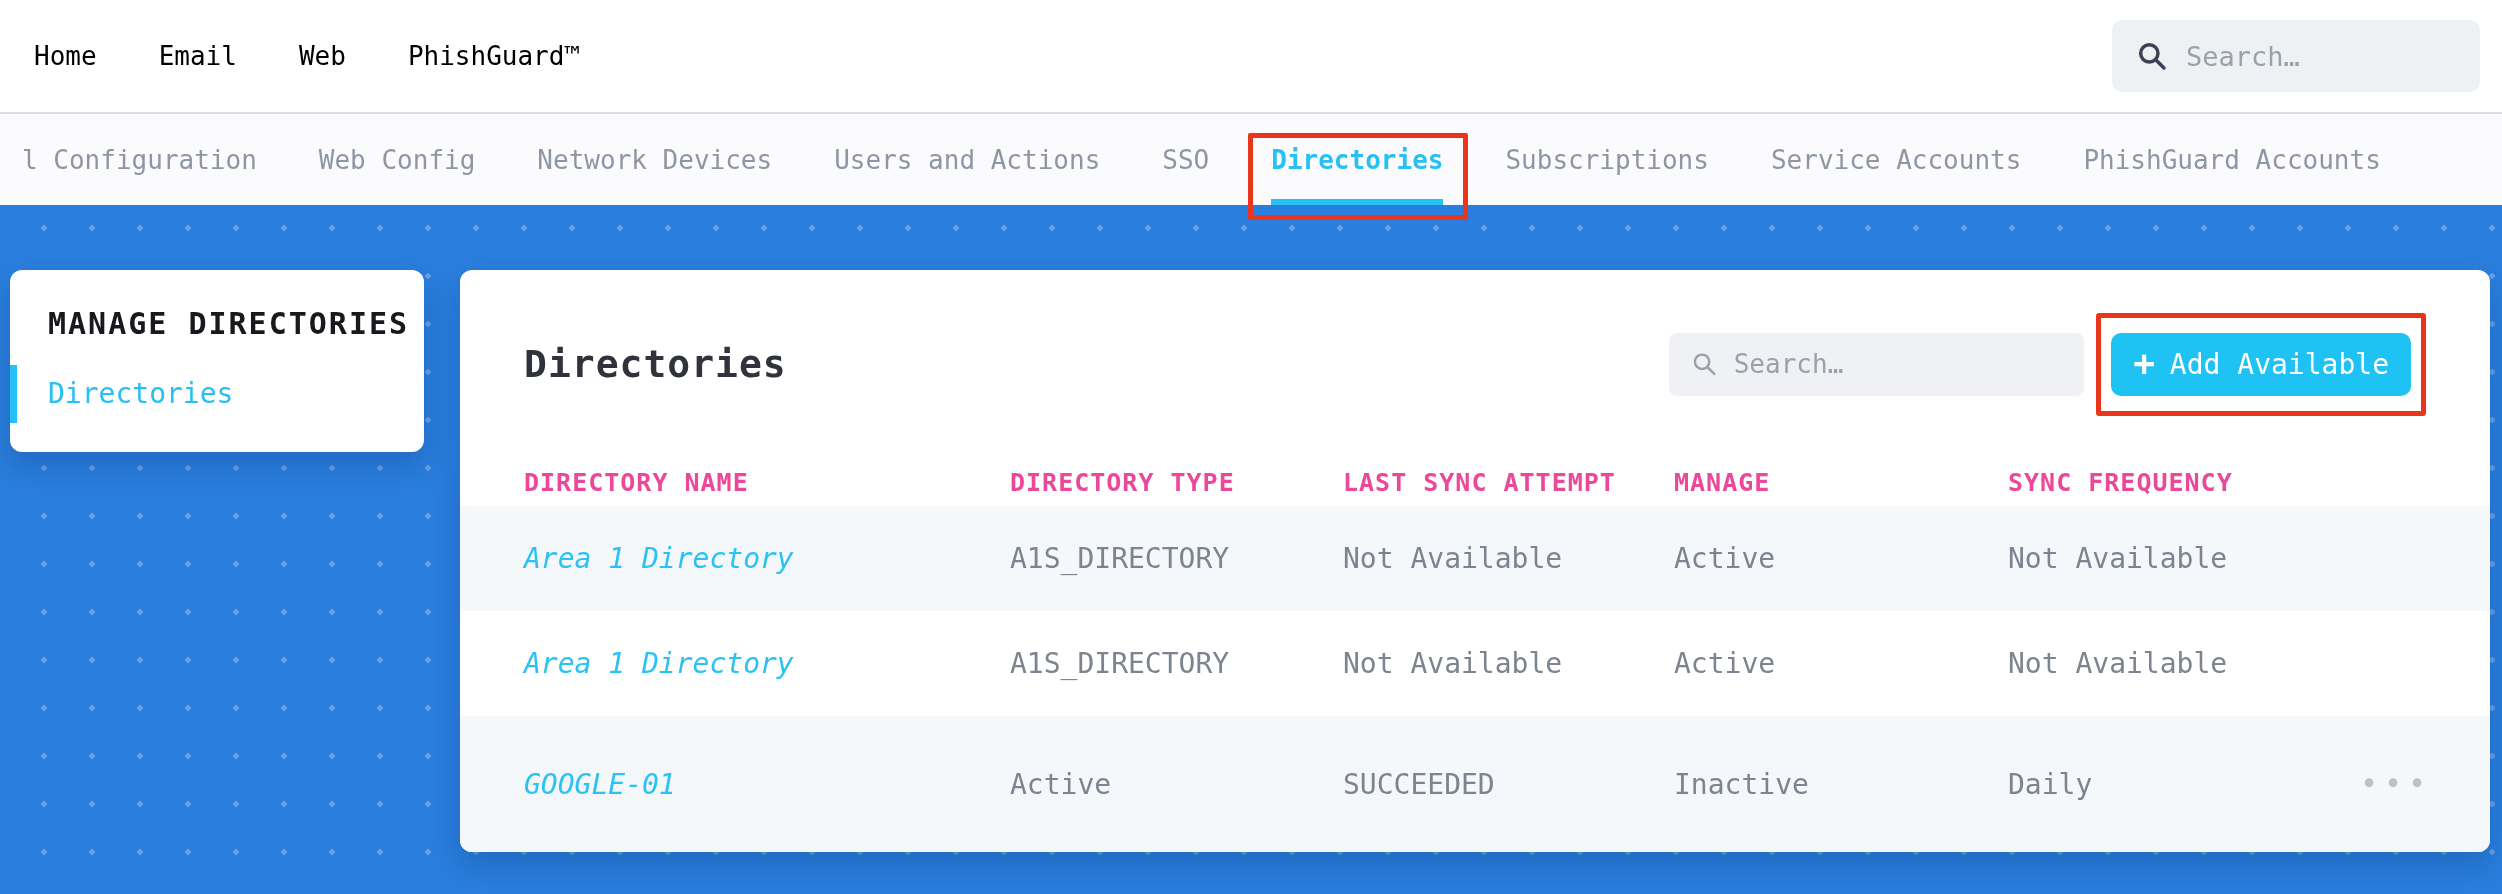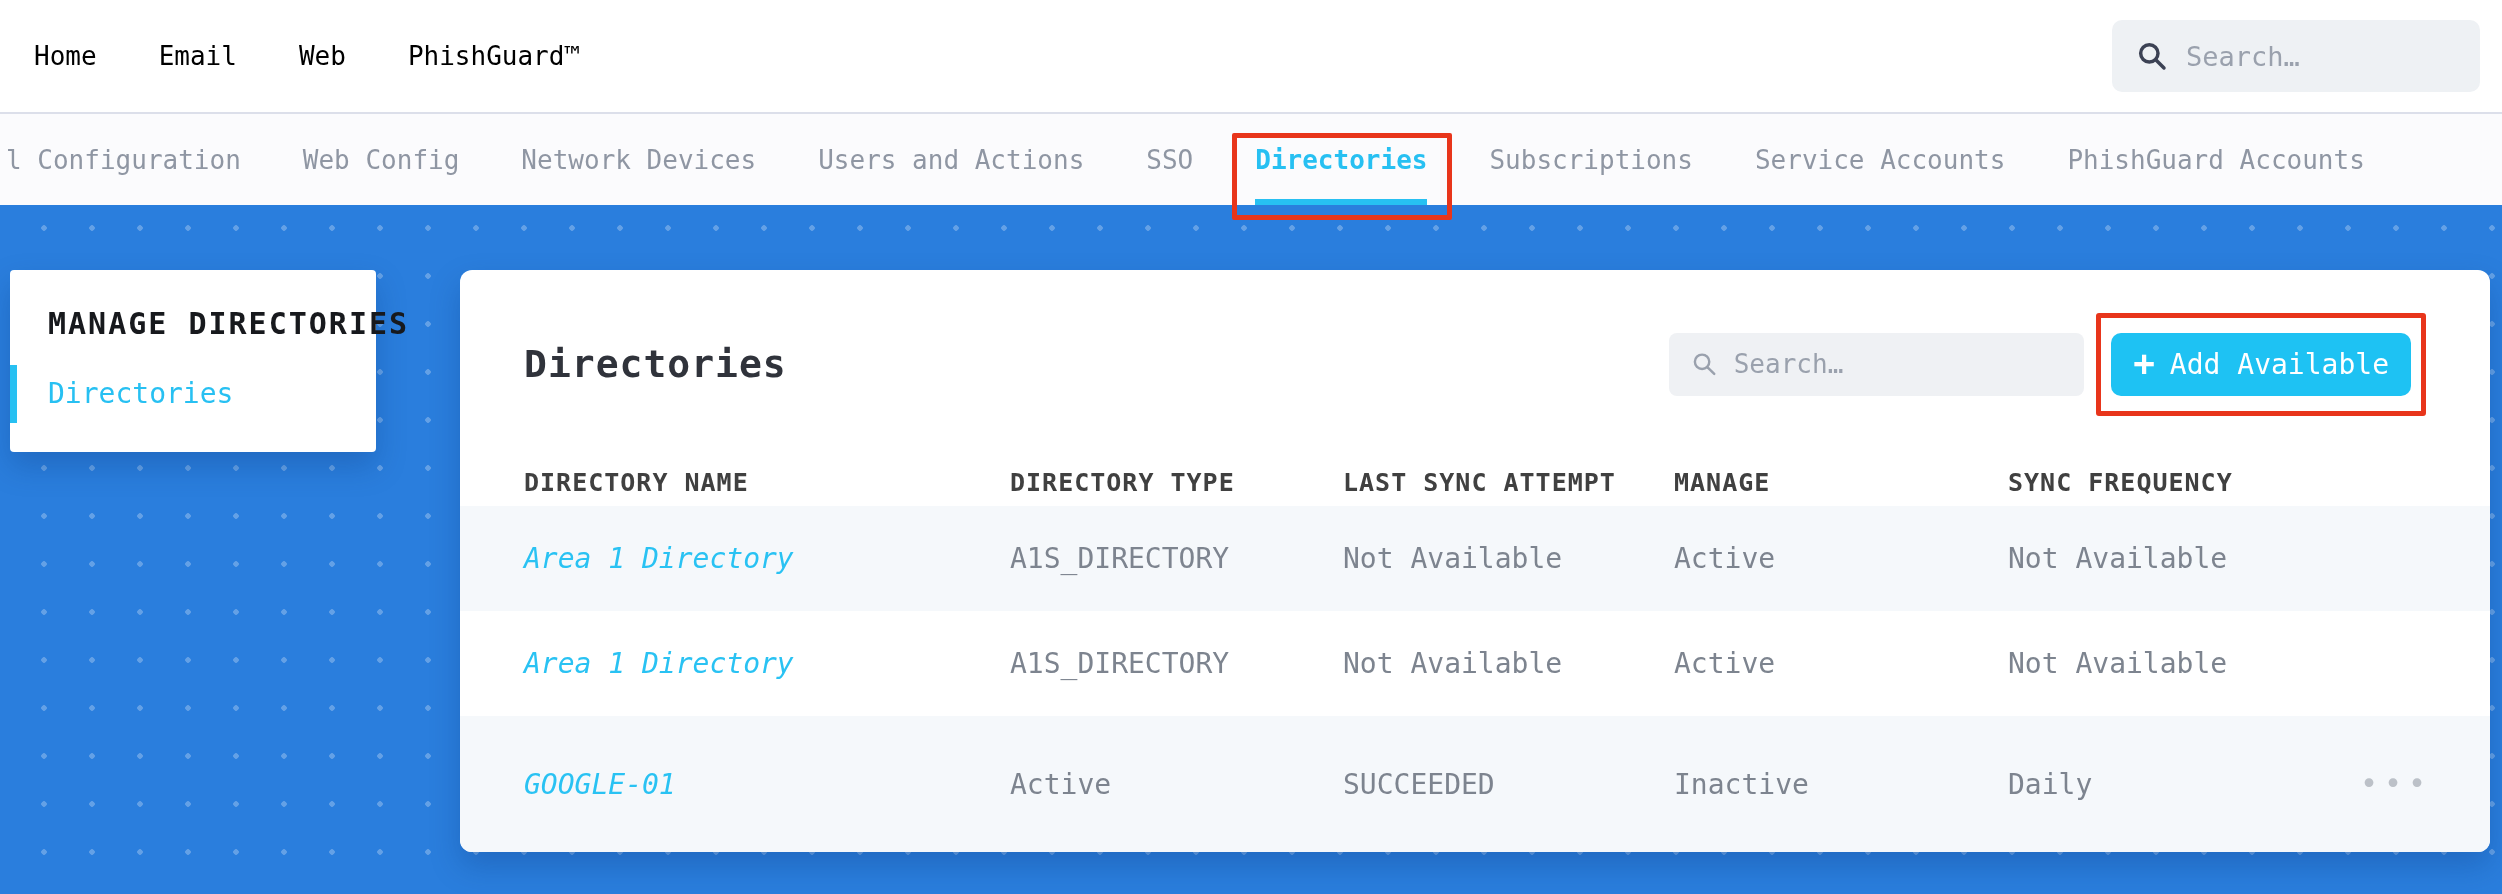--- a/index.html
+++ b/index.html
@@ -28,21 +28,21 @@
     border:none; background:transparent; outline:none; width:100%;
     font-family:inherit; font-size:27px; color:#3c4250;
   }
   .search-pill input::placeholder { color:#9aa1ad; }
 
   .nav-separator { height:2px; background:#dcdfea; }
 
   
   .subnav {
     height:91px; background:#fbfbfd;
-    display:flex; align-items:stretch; gap:62px; padding-left:6px;
+    display:flex; align-items:stretch; gap:62px; padding-left:22px;
     position:relative; z-index:3;
   }
   .subnav .tab {
     display:flex; align-items:center; font-size:26px; color:#8f96a3;
     cursor:pointer; position:relative; white-space:nowrap;
   }
   .subnav .tab.active { color:#27c0f2; font-weight:bold; }
   .tab-underline {
     position:absolute; left:0; right:0; bottom:0; height:6px;
     background:#27c0f2;
@@ -55,22 +55,22 @@
 
   
   .blue-area {
     height:689px; background:#2a7edd; position:relative;
     background-image:radial-gradient(circle, rgba(255,255,255,.27) 2.5px, rgba(255,255,255,0) 3px);
     background-size:48px 48px; background-position:20px -1px;
   }
 
   
   .side-card {
-    position:absolute; left:10px; top:65px; width:366px; height:182px;
-    background:#ffffff; border-radius:4px; padding:36px 38px;
+    position:absolute; left:10px; top:65px; width:414px; height:182px;
+    background:#ffffff; border-radius:12px; padding:36px 38px;
     box-shadow:0 14px 30px rgba(8,48,110,.25);
   }
   .side-card h2 {
     font-size:30px; font-weight:bold; color:#17191d; letter-spacing:2px;
     margin-bottom:36px; white-space:nowrap;
   }
   .side-item {
     position:relative; font-size:28px; color:#27c0f2; cursor:pointer;
     line-height:34px;
   }
@@ -111,21 +111,21 @@
   .add-btn .plus { font-size:36px; font-weight:bold; line-height:1; }
   .add-btn .lbl  { font-size:28px; white-space:nowrap; }
 
   
   .tgrid {
     display:grid; grid-template-columns:486px 333px 331px 334px 352px 1fr;
     align-items:center; padding:0 64px;
   }
   .thead { height:48px; }
   .thead span {
-    font-size:25px; font-weight:bold; color:#404040; letter-spacing:1px;
+    font-size:25px; font-weight:bold; color:#ec4899; letter-spacing:1px;
     white-space:nowrap;
   }
   .trow { height:105px; font-size:28px; color:#7d848f; }
   .trow.tall { height:136px; }
   .trow.tint { background:#f5f8fb; }
   .trow .link { color:#29c2f3; cursor:pointer; white-space:nowrap;font-style:italic; }
   .trow span { white-space:nowrap; }
   .cell-actions { display:flex; justify-content:flex-end; padding-right:42px; }
   .row-menu {
     border:none; background:transparent; cursor:pointer; font-family:inherit;

